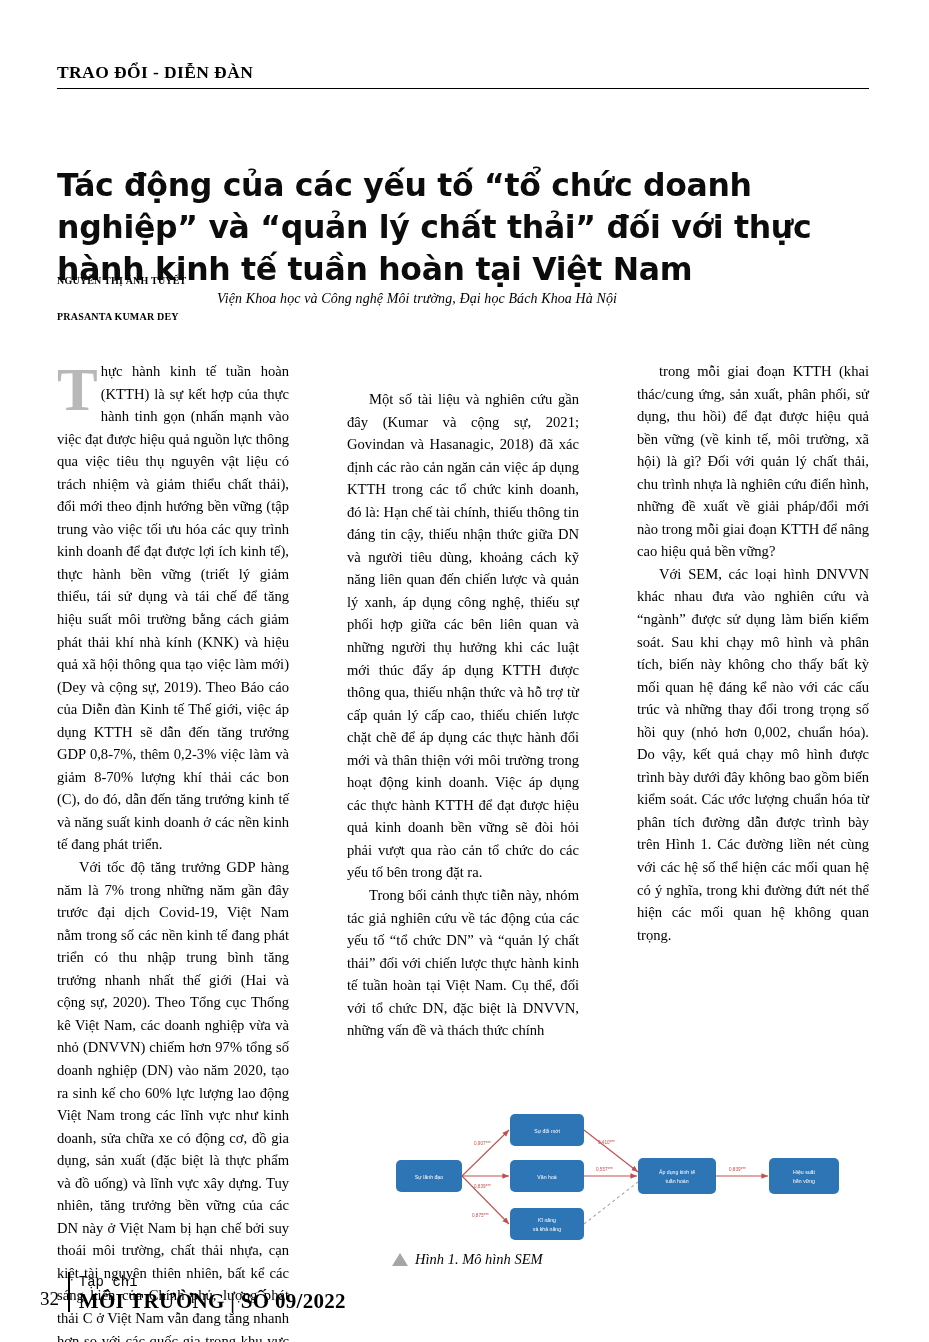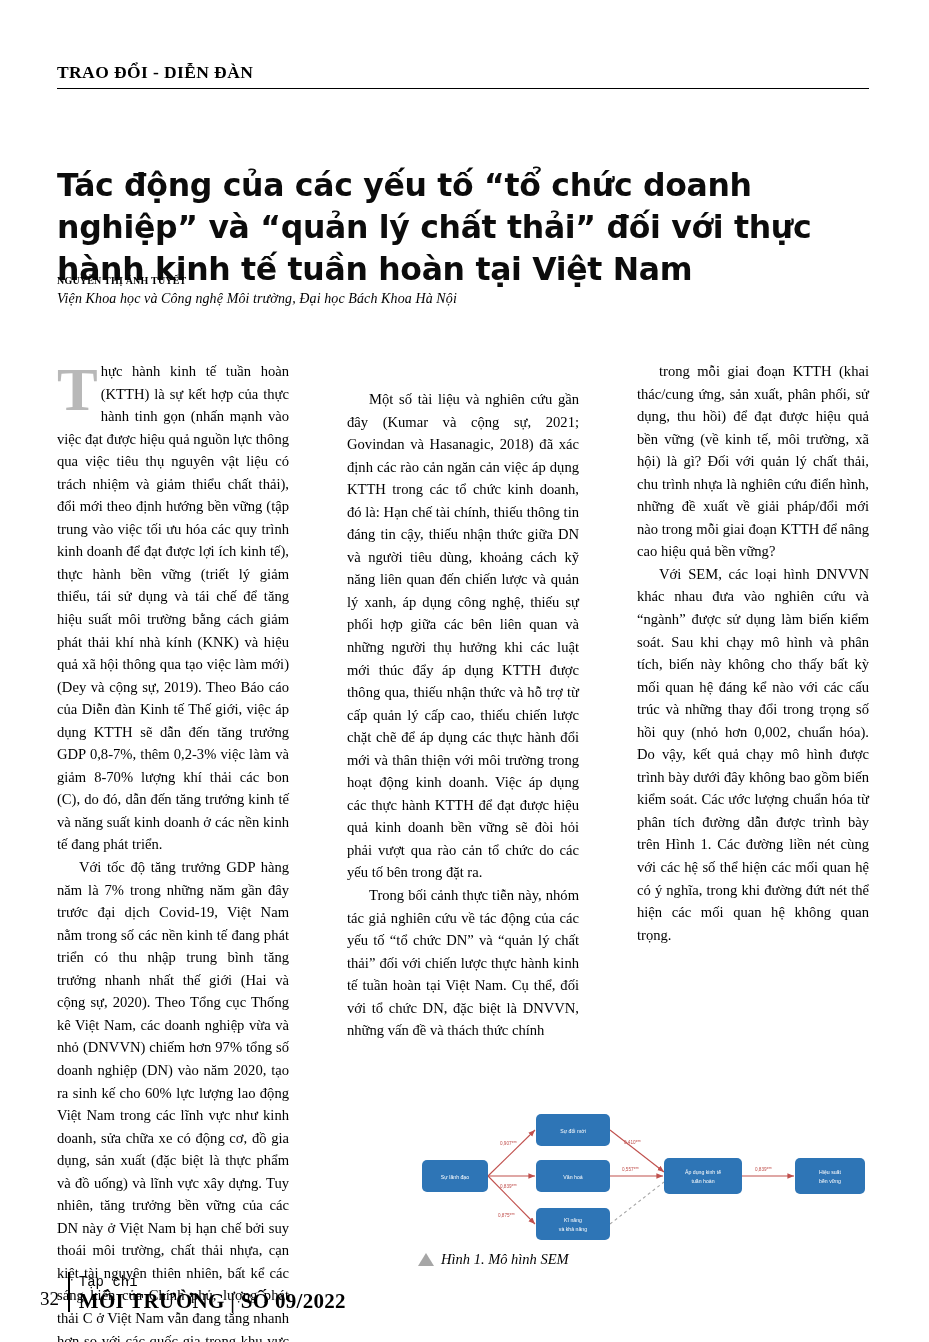--- a/index.html
+++ b/index.html
@@ -72,20 +72,21 @@
     font-weight: bold;
     font-size: 10px;
     letter-spacing: 0.2px;
   }
   .author-aff {
     font-family: "Liberation Serif", serif;
     font-style: italic;
     font-size: 14px;
     letter-spacing: 0.1px;
     margin-bottom: 1px;
+    text-align: right;
   }
 
   
   .cols {
     position: absolute;
     left: 57px;
     top: 360px;
     width: 812px;
     height: 900px;
   }
@@ -128,21 +129,21 @@
     line-height: 19.5px;
     letter-spacing: -0.2px;
     margin-top: 14px;
     margin-bottom: 12px;
     text-align: left;
   }
 
   
   .figure {
     position: absolute;
-    left: 412px;
+    left: 386px;
     top: 1112px;
     width: 461px;
   }
   .fig-img {
     width: 461px;
     height: 133px;
     position: relative;
     background: #fff;
   }
   .fig-caption {
@@ -208,20 +209,21 @@
   <div class="runhead-wrap">
     <div class="runhead">TRAO ĐỔI - DIỄN ĐÀN</div>
     <div class="runhead-rule"></div>
   </div>
 
   <h1 class="title">Tác động của các yếu tố “tổ chức doanh nghiệp” và “quản lý chất thải” đối với thực hành kinh tế tuần hoàn tại Việt Nam</h1>
 
   <div class="authors">
     <div class="author-name">NGUYỄN THỊ ÁNH TUYẾT</div>
     <div class="author-aff">Viện Khoa học và Công nghệ Môi trường, Đại học Bách Khoa Hà Nội</div>
+    <div class="author-name">PRASANTA KUMAR DEY</div>
   </div>
 
   <div class="cols">
 
     <div class="col col-1">
       <p class="dropcap-para"><span class="dropcap">T</span><span>hực hành kinh tế tuần hoàn (KTTH) là sự kết hợp của thực hành tinh gọn (nhấn mạnh vào việc đạt được hiệu quả nguồn lực thông qua việc tiêu thụ nguyên vật liệu có trách nhiệm và giảm thiểu chất thải), đổi mới theo định hướng bền vững (tập trung vào việc tối ưu hóa các quy trình kinh doanh để đạt được lợi ích kinh tế), thực hành bền vững (triết lý giảm thiểu, tái sử dụng và tái chế để tăng hiệu suất môi trường bằng cách giảm phát thải khí nhà kính (KNK) và hiệu quả xã hội thông qua tạo việc làm mới) (Dey và cộng sự, 2019). Theo Báo cáo của Diễn đàn Kinh tế Thế giới, việc áp dụng KTTH sẽ dẫn đến tăng trưởng GDP 0,8-7%, thêm 0,2-3% việc làm và giảm 8-70% lượng khí thải các bon (C), do đó, dẫn đến tăng trưởng kinh tế và năng suất kinh doanh ở các nền kinh tế đang phát triển.</span></p>
       <p>Với tốc độ tăng trưởng GDP hàng năm là 7% trong những năm gần đây trước đại dịch Covid-19, Việt Nam nằm trong số các nền kinh tế đang phát triển có thu nhập trung bình tăng trưởng nhanh nhất thế giới (Hai và cộng sự, 2020). Theo Tổng cục Thống kê Việt Nam, các doanh nghiệp vừa và nhỏ (DNVVN) chiếm hơn 97% tổng số doanh nghiệp (DN) vào năm 2020, tạo ra sinh kế cho 60% lực lượng lao động Việt Nam trong các lĩnh vực như kinh doanh, sửa chữa xe có động cơ, đồ gia dụng, sản xuất (đặc biệt là thực phẩm và đồ uống) và lĩnh vực xây dựng. Tuy nhiên, tăng trưởng bền vững của các DN này ở Việt Nam bị hạn chế bởi suy thoái môi trường, chất thải nhựa, cạn kiệt tài nguyên thiên nhiên, bất kể các sáng kiến của Chính phủ, lượng phát thải C ở Việt Nam vẫn đang tăng nhanh hơn so với các quốc gia trong khu vực Đông Nam Á. Trong bối cảnh đó, việc chuyển đổi sang KTTH đã được cả các bên liên quan và các nhà hoạch định chính sách của Việt Nam thừa nhận là một cách để khắc phục những hạn chế của mô hình kinh tế tuyến tính truyền thống.</p>
     </div>
 
     <div class="col col-2">

